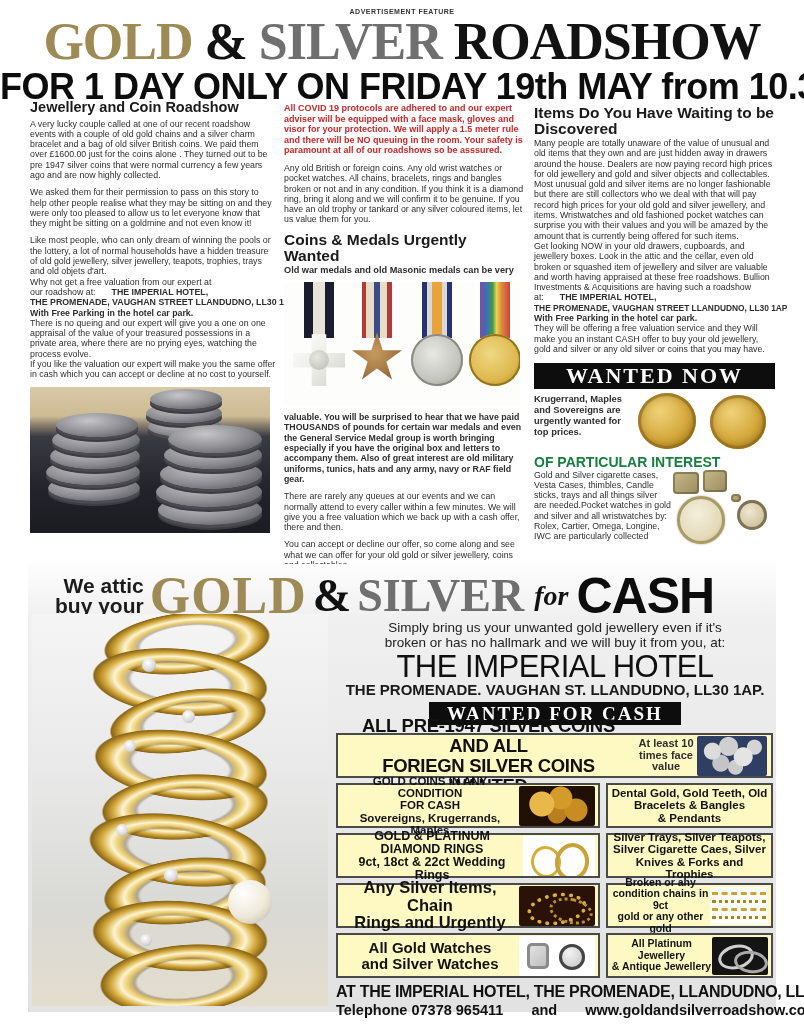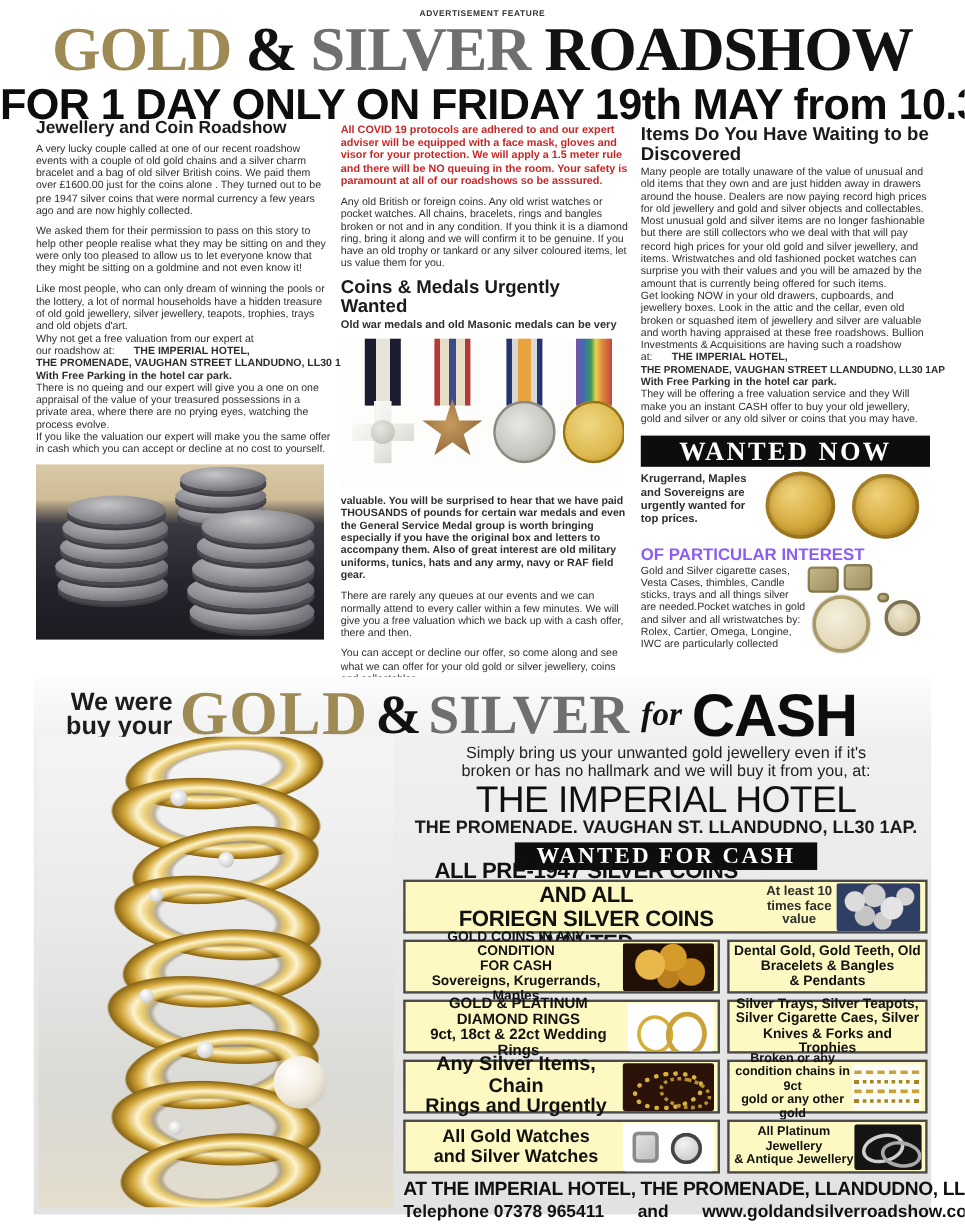--- a/index.html
+++ b/index.html
@@ -49,21 +49,21 @@
   
   .banner-black{background:#0d0d0d;color:#fff;font-family:"Liberation Serif",serif;font-weight:bold;
      text-align:center;letter-spacing:2px;}
   #wanted-now{width:241px;height:26px;font-size:22px;line-height:26px;margin:9px 0 4px 0;}
   #kruger-row{display:flex;margin:2px 0 0 0;}
   #kruger-text{width:102px;font-weight:bold;font-size:9.4px;line-height:11px;}
   #kruger-coins{flex:1;position:relative;height:56px;}
   .gold-coin{position:absolute;border-radius:50%;
      background:radial-gradient(circle at 38% 32%,#f0d27a,#d4a93c 55%,#9c7518 95%);
      box-shadow:inset 0 0 0 3px rgba(140,100,20,.55), inset 0 0 10px rgba(90,60,5,.5);}
-  .h-interest{font-weight:bold;font-size:14px;margin:8px 0 2px 0;color:#8b5cf6;}
+  .h-interest{font-weight:bold;font-size:14px;margin:8px 0 2px 0;color:#15803d;}
   #interest-row{position:relative;}
   #interest-text{width:138px;}
   #watches-art{position:absolute;right:-4px;top:0;width:110px;height:74px;}
   .sq-watch{position:absolute;border-radius:4px;background:linear-gradient(135deg,#c9b98a,#9a8c60);
      box-shadow:inset 0 0 0 2px rgba(90,80,40,.5);}
   .pocket-watch{position:absolute;border-radius:50%;
      background:radial-gradient(circle at 42% 38%,#f5efdc,#e3d9ba 60%,#b7a873 95%);
      box-shadow:inset 0 0 0 3px #a99b66,0 0 2px rgba(0,0,0,.4);}
   .wrist-watch{position:absolute;border-radius:50%;
      background:radial-gradient(circle at 42% 38%,#efe8d2,#cdbf96 70%,#8f835c);
@@ -241,21 +241,21 @@
         <div class="wrist-watch" style="left:68px;top:30px;width:30px;height:30px;"></div>
         <div class="sq-watch" style="left:62px;top:24px;width:10px;height:8px;"></div>
       </div>
     </div>
   </div>
 
   <div class="abs" id="bottom-bg"></div>
 
   <div class="abs" id="buy-headline">
     <div id="we-will-wrap">
-      <div>We were</div>
+      <div>We attic</div>
       <div>buy your</div>
     </div>
     <span class="bh-serif" id="bh-gold">GOLD</span>
     <span class="bh-serif" id="bh-amp">&amp;</span>
     <span class="bh-serif" id="bh-silver">SILVER</span>
     <span class="bh-serif" id="bh-for">for</span>
     <span id="bh-cash">CASH</span>
   </div>
 
   <div class="abs" id="rings-photo">

